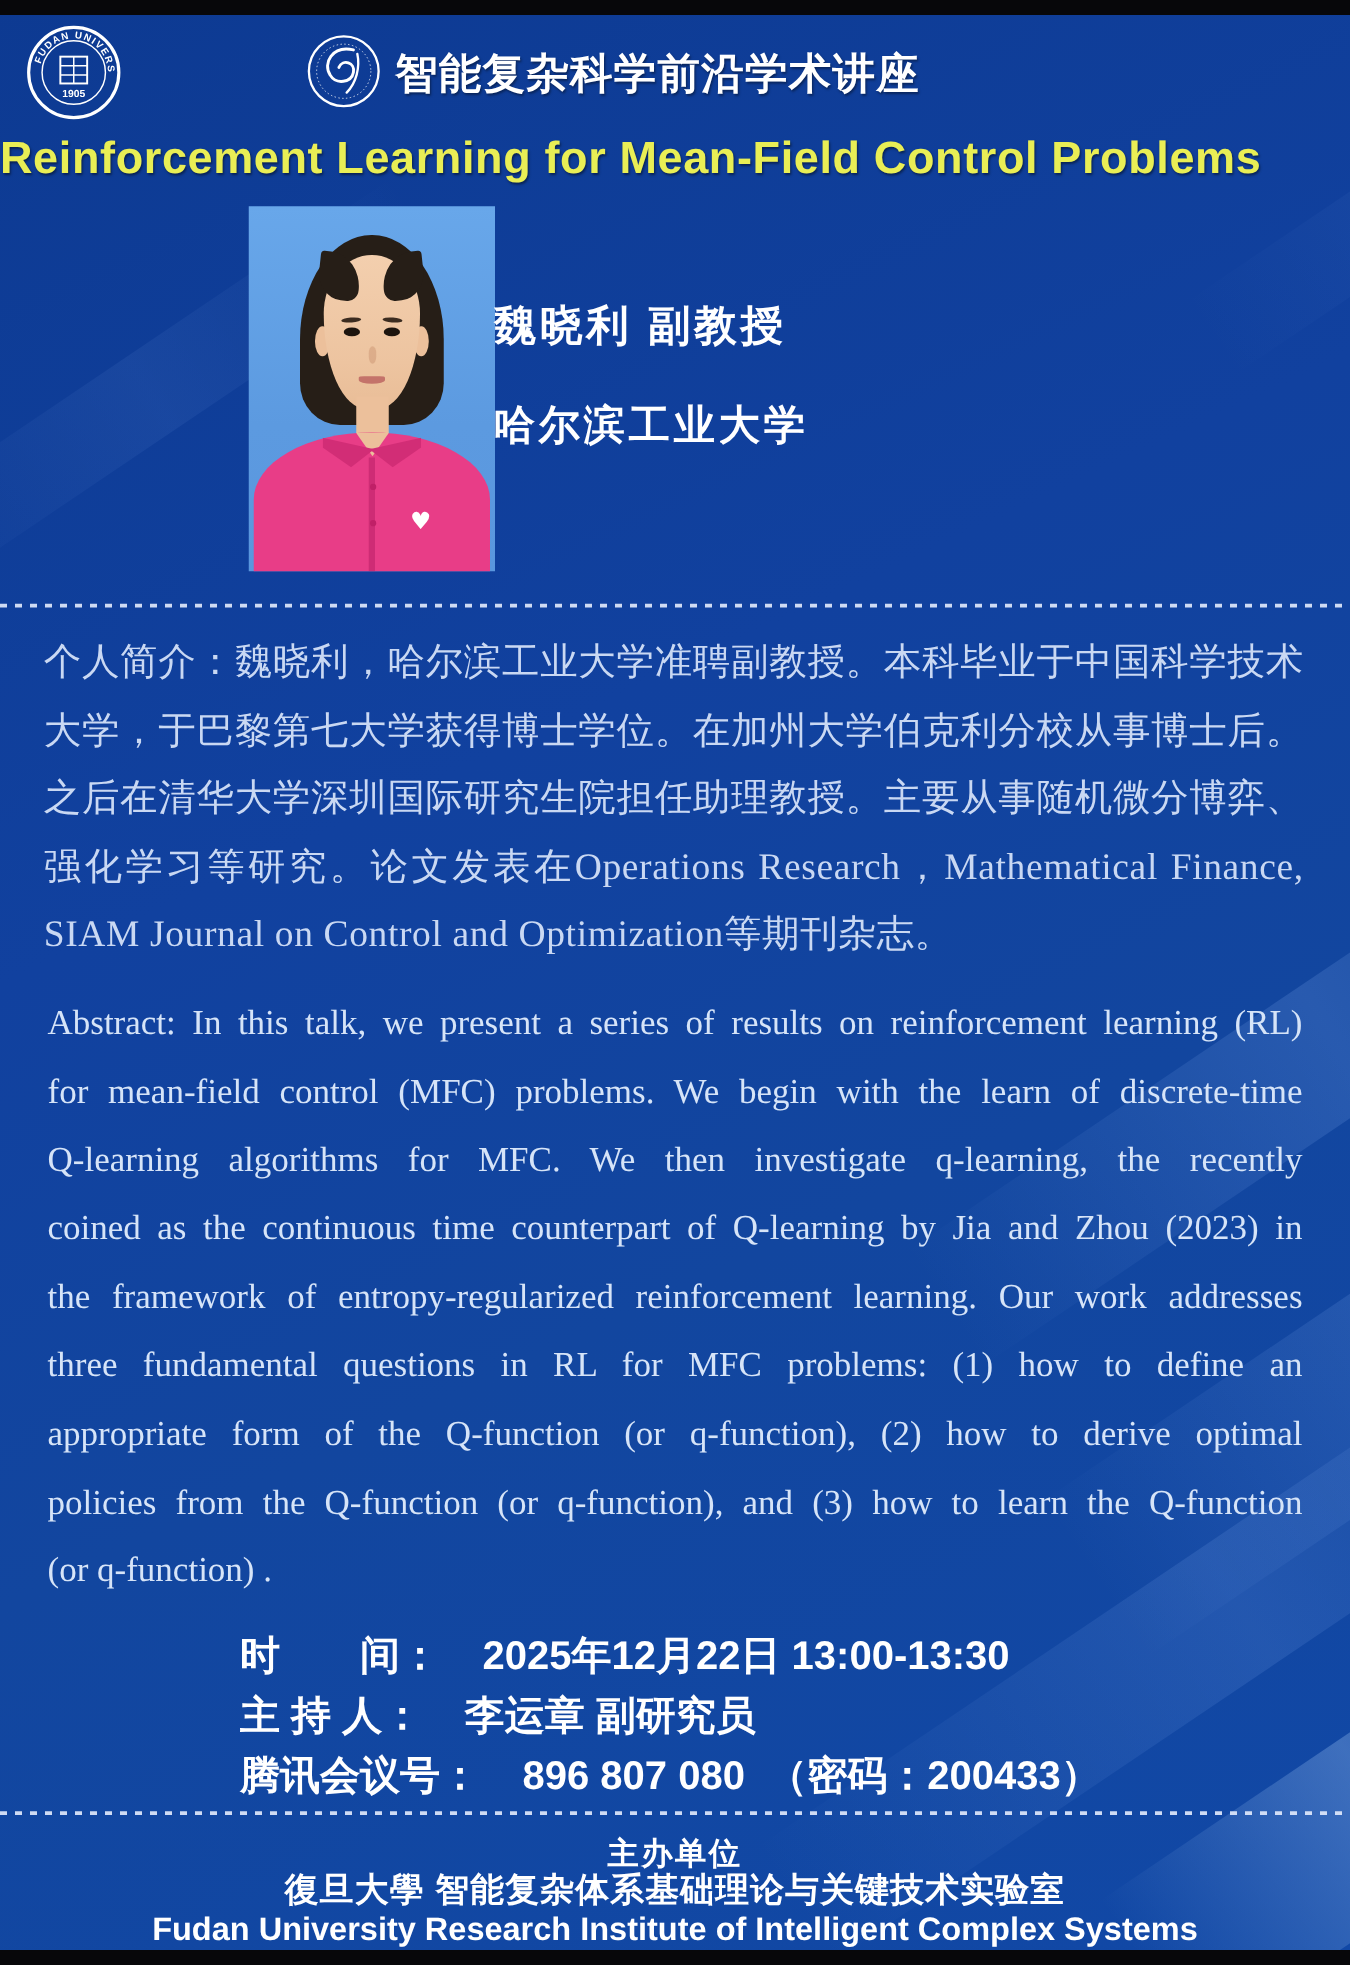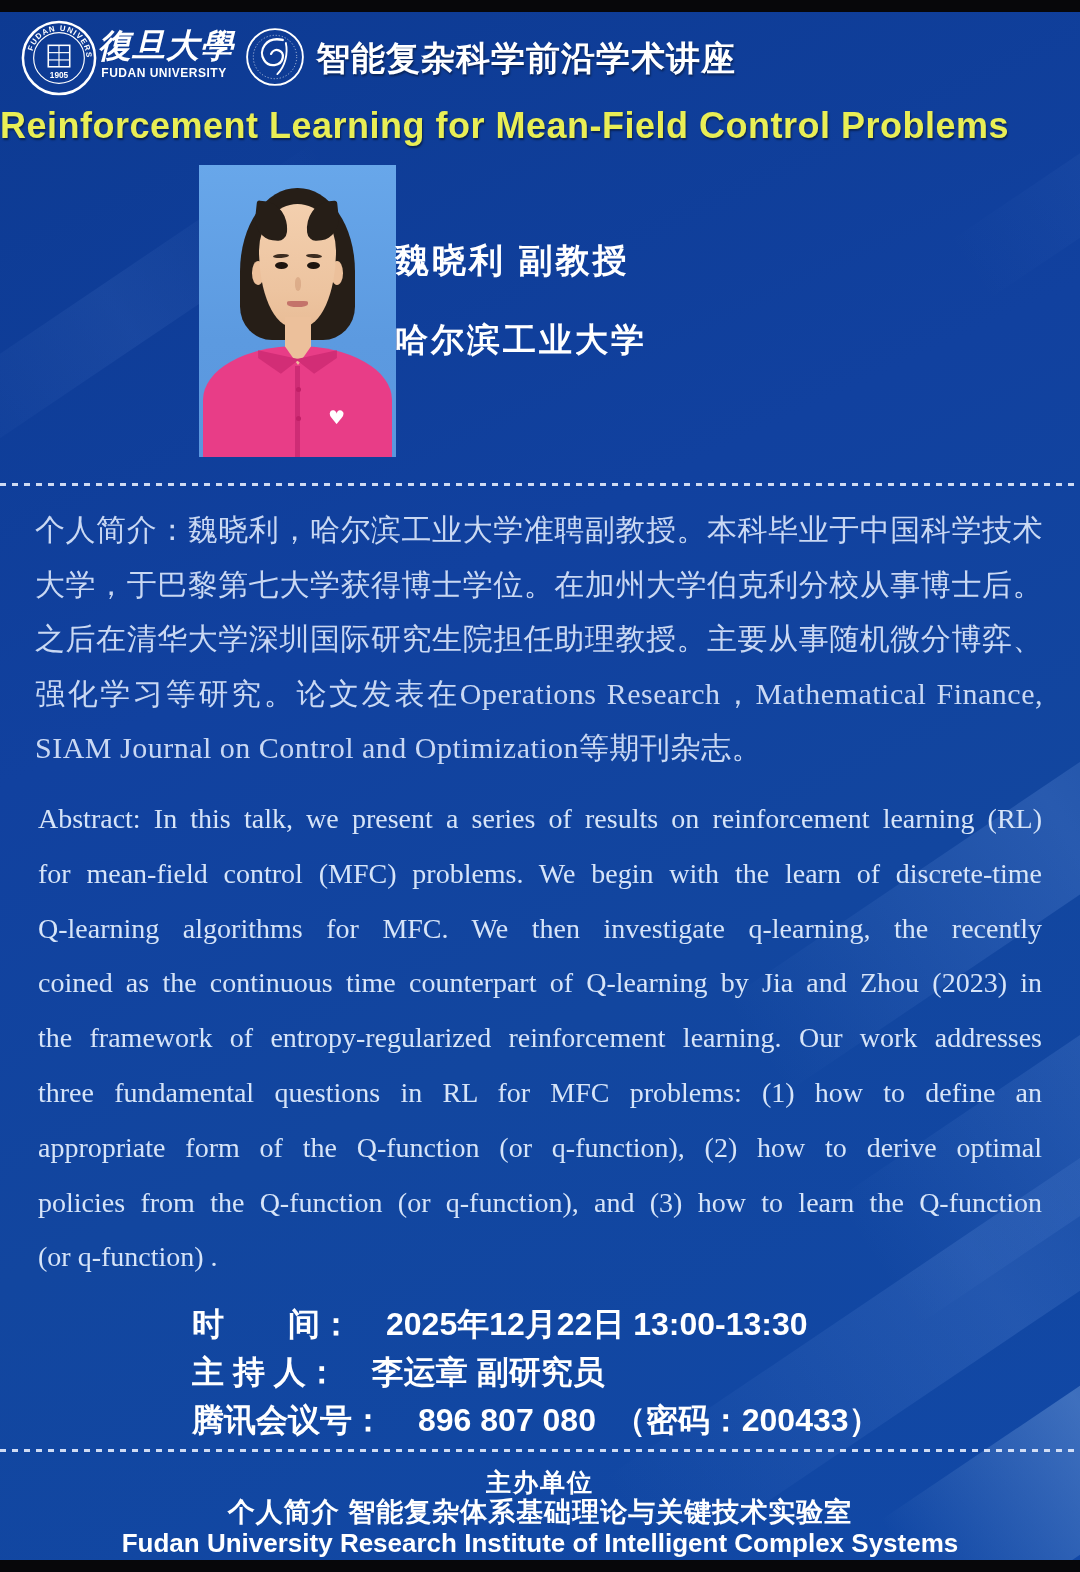--- a/index.html
+++ b/index.html
@@ -123,24 +123,20 @@
     <text font-size="8" font-weight="bold" fill="#ffffff" letter-spacing="1.2">
       <textPath href="#sealArc" startOffset="8%">FUDAN UNIVERSITY</textPath>
     </text>
     <text x="40" y="60" font-size="8.5" font-weight="bold" fill="#ffffff" text-anchor="middle">1905</text>
     <rect x="29" y="27" width="22" height="22" fill="none" stroke="#ffffff" stroke-width="1.6"></rect>
     <line x1="29" y1="34.5" x2="51" y2="34.5" stroke="#ffffff" stroke-width="1.2"></line>
     <line x1="29" y1="42" x2="51" y2="42" stroke="#ffffff" stroke-width="1.2"></line>
     <line x1="40" y1="27" x2="40" y2="49" stroke="#ffffff" stroke-width="1.2"></line>
   </svg>
 
-  <div class="calligraphy">
-    <div class="calligraphy-main">復旦大學</div>
-    <div class="calligraphy-sub">FUDAN UNIVERSITY</div>
-  </div>
 
   <svg class="seal-svg seal-inst" viewBox="0 0 80 80">
     <circle cx="40" cy="40" r="36" fill="none" stroke="#ffffff" stroke-width="2.4"></circle>
     <circle cx="40" cy="40" r="28" fill="none" stroke="#ffffff" stroke-width="1" stroke-dasharray="1.5 2.5" opacity=".8"></circle>
     <path d="M50 18 C28 13 18 32 26 44 C32 54 48 52 50 41 C52 31 39 27 35 36" fill="none" stroke="#ffffff" stroke-width="3" stroke-linecap="round"></path>
     <path d="M54 22 C57 36 53 52 43 62" fill="none" stroke="#ffffff" stroke-width="2.4" stroke-linecap="round"></path>
   </svg>
 
   <div class="series-title">智能复杂科学前沿学术讲座</div>
 
@@ -206,17 +202,17 @@
     </div>
     <div class="info-row">
       <span class="info-label">腾讯会议号：</span>
       <span class="info-value">896 807 080  （密码：200433）</span>
     </div>
   </div>
 
   <div class="divider divider-2"></div>
 
   <div class="footer-label">主办单位</div>
-  <div class="footer-cn">个人简介 智能复杂体系基础理论与关键技术实验室</div>
+  <div class="footer-cn">復旦大學 智能复杂体系基础理论与关键技术实验室</div>
   <div class="footer-en">Fudan University  Research Institute of Intelligent Complex Systems</div>
 
   <div class="bar bar-bottom"></div>
 </div>
 
 </body></html>

